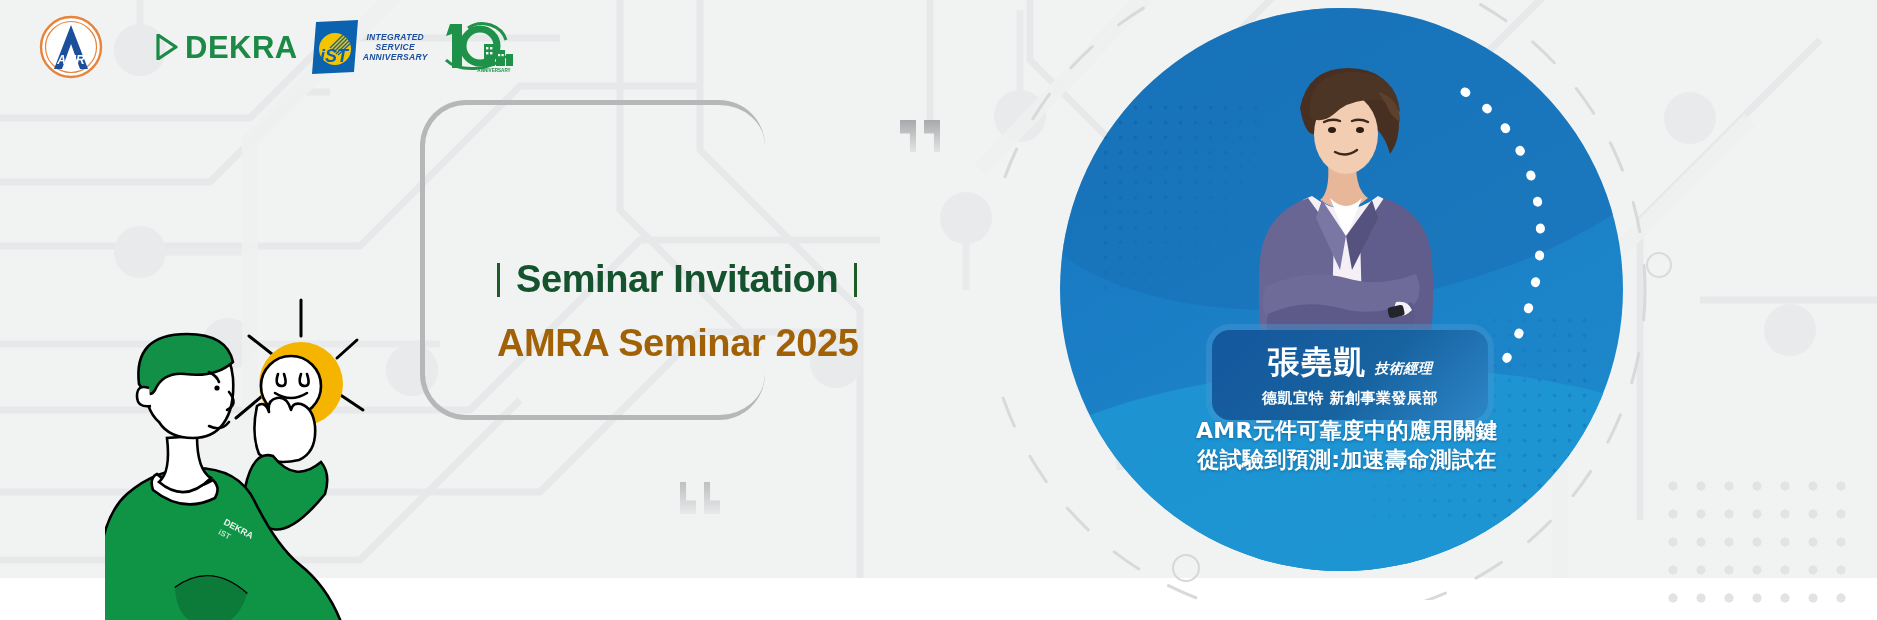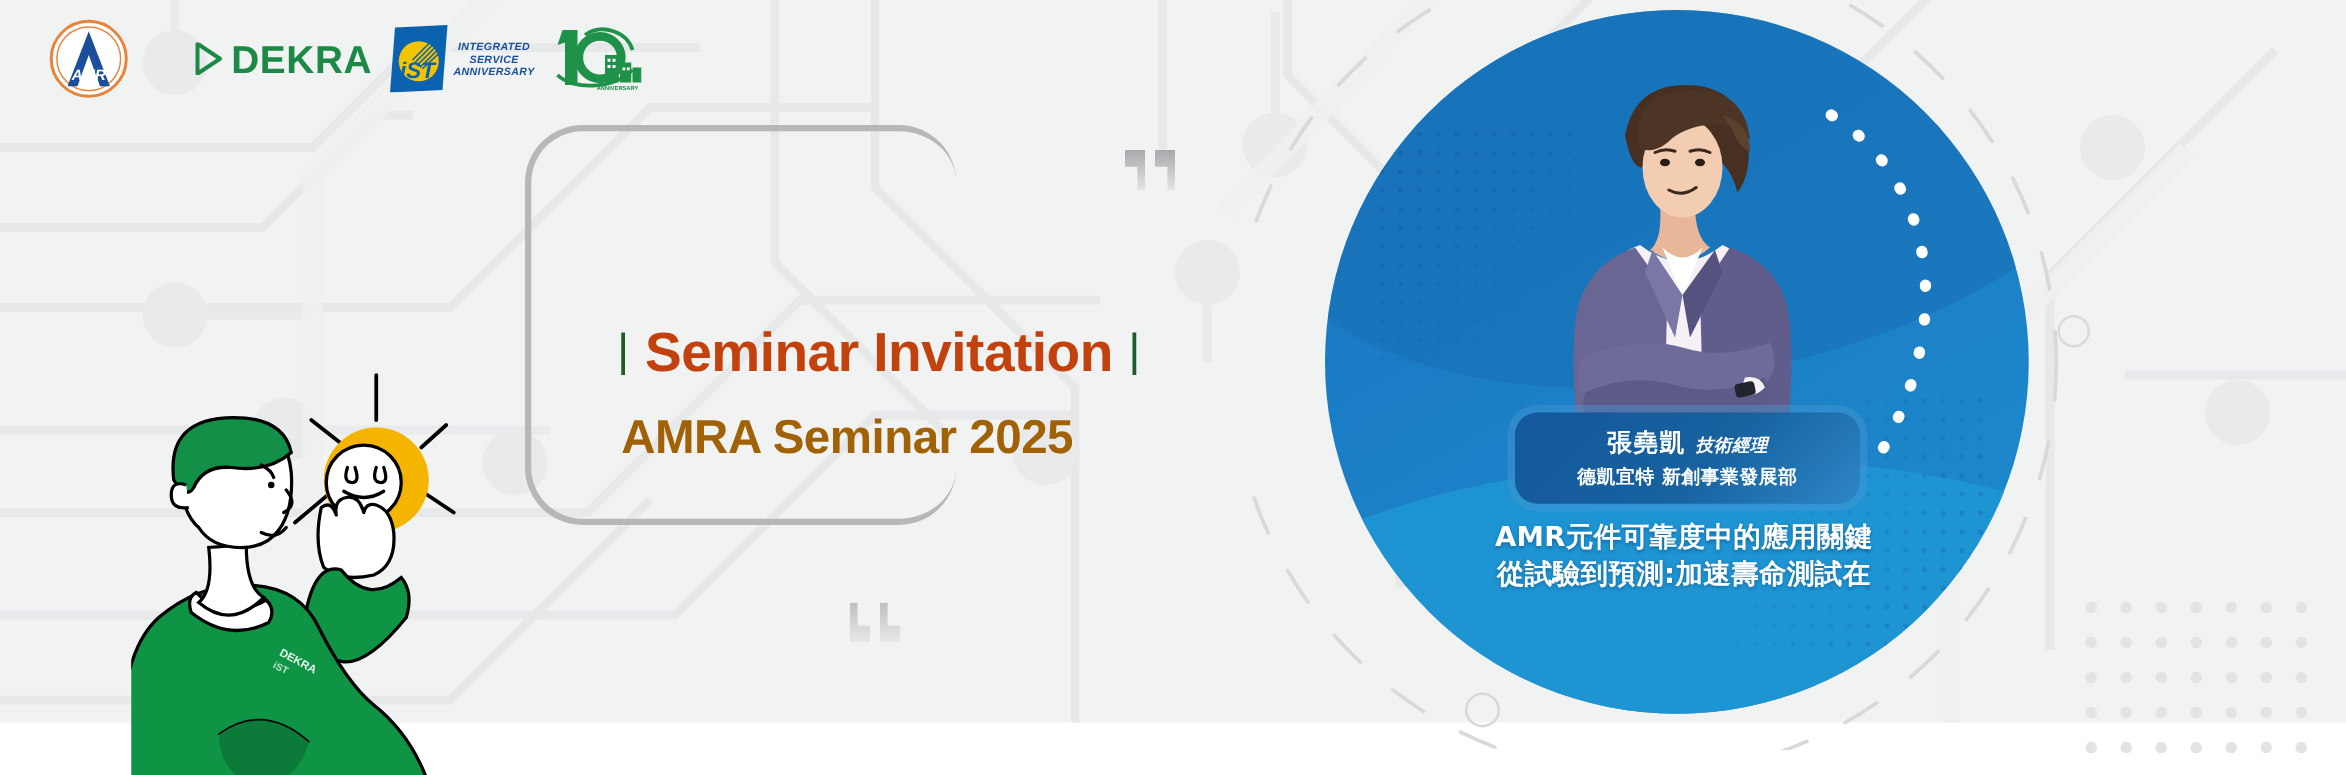--- a/index.html
+++ b/index.html
@@ -32,21 +32,21 @@
   .qmark.top{left:900px;top:120px;}
   .qmark.top span{clip-path:polygon(0 0,100% 0,100% 100%,62% 100%,62% 42%,0 42%);}
   .qmark.bottom{left:680px;top:482px;}
   .qmark.bottom span{clip-path:polygon(0 0,38% 0,38% 58%,100% 58%,100% 100%,0 100%);
      background:linear-gradient(180deg,#bdbfc1 0%,#e8e9ea 100%);}
 
   
   .title-wrap{position:absolute;left:497px;top:258px;width:420px;}
   .title-line1{display:flex;align-items:center;gap:16px;}
   .tick{width:3px;height:34px;background:#1d5c27;display:block;}
-  .title-main{font-size:44px;font-weight:bold;color:#c2410c;letter-spacing:-0.4px;white-space:nowrap;
+  .title-main{font-size:38px;font-weight:bold;color:#14532d;letter-spacing:-0.4px;white-space:nowrap;
       font-family:"Liberation Sans",sans-serif;}
   .title-sub{margin-top:21px;font-size:38px;font-weight:bold;color:#a16207;letter-spacing:-0.4px;white-space:nowrap;
       font-family:"Liberation Sans",sans-serif;}
 
   
   .circle-panel{position:absolute;left:1060px;top:8px;width:563px;height:563px;border-radius:50%;
       overflow:hidden;background:linear-gradient(150deg,#1474bd 0%,#1b7fc6 45%,#1d8ccd 100%);}
   .c-wave1{position:absolute;left:-10%;top:-18%;width:130%;height:70%;
       background:#1a6fb5;border-radius:0 0 60% 45%;transform:rotate(-7deg);opacity:.55;}
   .c-wave2{position:absolute;left:-12%;bottom:-8%;width:130%;height:44%;
@@ -66,21 +66,21 @@
   .dot-arc{position:absolute;right:48px;top:78px;width:120px;height:300px;}
 
   
   .speaker{position:absolute;left:178px;top:48px;width:210px;height:330px;}
 
   
   .name-badge{position:absolute;left:152px;top:322px;width:268px;padding:11px 4px 12px;
       border-radius:18px;background:linear-gradient(135deg,#14579d 0%,#17629f 55%,#2d86c8 100%);
       box-shadow:0 0 0 6px rgba(70,150,210,.45);text-align:center;}
   .nb-line1{display:flex;align-items:baseline;justify-content:center;gap:8px;color:#fff;}
-  .nb-name{font-size:20px;font-weight:bold;letter-spacing:1px;
+  .nb-name{font-size:32px;font-weight:bold;letter-spacing:1px;
       font-family:Liberation Sans, sans-serif;}
   .nb-role{font-size:14px;font-weight:bold;letter-spacing:.5px;
       font-family:"DejaVu Sans","Liberation Sans",sans-serif;font-style:italic;}
   .nb-line2{margin-top:4px;color:#fff;font-size:15px;font-weight:bold;letter-spacing:.5px;
       font-family:"DejaVu Sans","Liberation Sans",sans-serif;}
   .topic{position:absolute;left:52px;top:408px;width:470px;text-align:center;color:#fff;
       font-size:22px;font-weight:bold;line-height:1.32;letter-spacing:.3px;
       text-shadow:0 1px 3px rgba(6,50,90,.45);
       font-family:"DejaVu Sans","Liberation Sans",sans-serif;}
 

